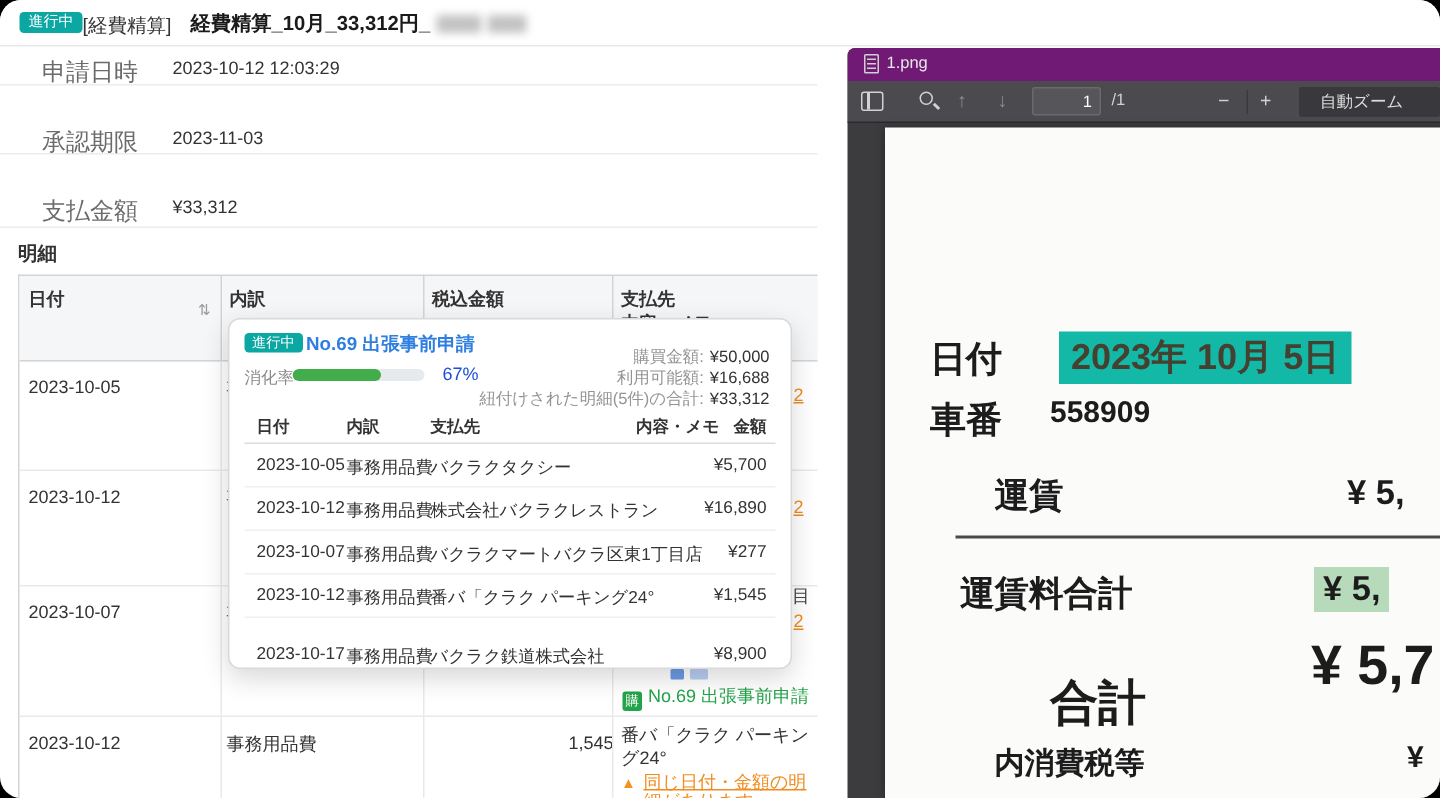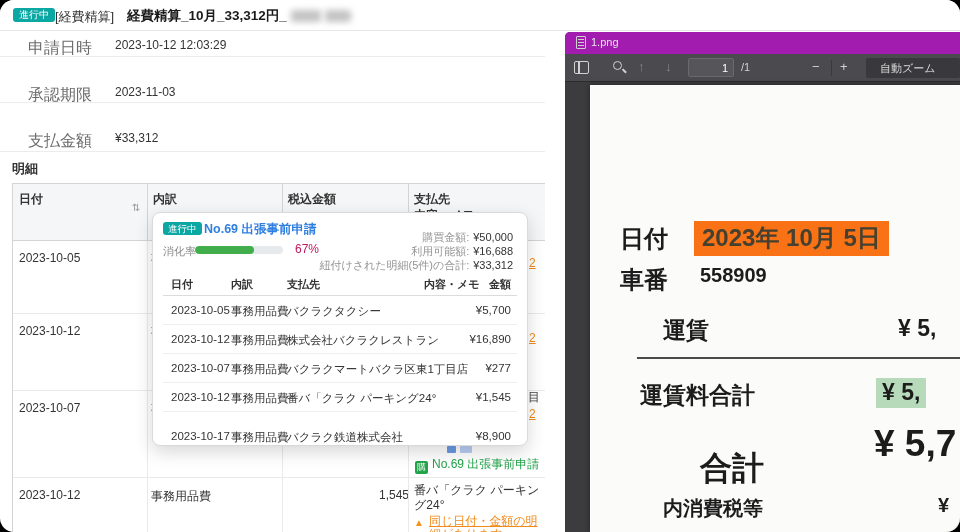--- a/index.html
+++ b/index.html
@@ -38,52 +38,52 @@
   .frag.dark{color:#444;}
   .frag-bit{position:absolute;z-index:5;border-radius:1px;}
 
   
   .popup{position:absolute;left:152px;top:212px;width:376px;height:234px;background:#fff;border:1px solid #d9d9d9;border-radius:8px;box-shadow:0 6px 18px rgba(0,0,0,.16);z-index:10;}
   .pp-badge{position:absolute;left:10px;top:9px;background:#0ba7a2;color:#fff;font-size:9.5px;line-height:13px;padding:0 5px;border-radius:3px;}
   .pp-link{position:absolute;left:51px;top:8px;font-size:12.5px;font-weight:bold;color:#2e7fe0;text-decoration:none;}
   .pp-rate-label{position:absolute;left:10px;top:31px;font-size:11px;color:#8a8a8a;}
   .pp-bar{position:absolute;left:42px;top:33px;width:88px;height:8px;background:#e7eaec;border-radius:4px;overflow:hidden;}
   .pp-fill{height:100%;background:#41ad4b;border-radius:4px;}
-  .pp-rate-val{position:absolute;left:142px;top:29px;font-size:12px;color:#be185d;}
+  .pp-rate-val{position:absolute;left:142px;top:29px;font-size:12px;color:#1d4ed8;}
   .pp-sum{position:absolute;right:14px;font-size:11px;color:#333;white-space:nowrap;}
   .pp-sum .lbl{color:#949494;margin-right:4px;}
   .pp-th{position:absolute;font-size:11px;font-weight:bold;color:#333;top:64px;}
   .pp-hline{position:absolute;left:10px;right:10px;top:82px;height:1px;background:#dcdcdc;}
   .pp-row{position:absolute;left:10px;right:10px;height:29px;border-bottom:1px solid #efefef;}
   .pp-row:last-child{border-bottom:none;}
   .pp-td{position:absolute;top:8px;font-size:11.5px;color:#333;white-space:nowrap;}
 
   
   .pdf{position:absolute;left:565px;top:32px;width:395px;height:500px;background:#3c3c3f;border-radius:5px 0 0 0;overflow:hidden;}
-  .pdf-titlebar{position:absolute;left:0;top:0;width:100%;height:22px;background:#a21caf;}
+  .pdf-titlebar{position:absolute;left:0;top:0;width:100%;height:22px;background:#701a75;}
   .pdf-title{position:absolute;left:26px;top:4px;font-size:11px;color:#e8e8e8;}
   .doc-ic{position:absolute;left:11px;top:4px;width:10px;height:13px;border:1px solid #cfcfcf;border-radius:1px;}
   .doc-ic:before{content:"";position:absolute;left:1px;top:2px;width:6px;height:1px;background:#cfcfcf;box-shadow:0 3px 0 #cfcfcf,0 6px 0 #cfcfcf;}
   .pdf-toolbar{position:absolute;left:0;top:22px;width:100%;height:28px;background:#4b4b4f;border-bottom:1px solid #2b2b2e;}
   .tb{position:absolute;color:#d2d2d2;font-size:13px;top:5px;text-align:center;}
   .tb.dim{color:#8b8b8f;}
   .sidebar-ic{position:absolute;left:9px;top:7px;width:15px;height:13px;border:1.5px solid #d2d2d2;border-radius:2px;}
   .sidebar-ic:before{content:"";position:absolute;left:3px;top:0;width:1.5px;height:100%;background:#d2d2d2;}
   .mag-ic{position:absolute;left:48px;top:7px;width:9px;height:9px;border:1.5px solid #d2d2d2;border-radius:50%;}
   .mag-ic:before{content:"";position:absolute;left:8px;top:8px;width:5px;height:1.5px;background:#d2d2d2;transform:rotate(45deg);}
   .page-input{position:absolute;left:123px;top:4px;width:46px;height:19px;background:#55555a;border:1px solid #69696e;border-radius:2px;color:#fff;font-size:11px;text-align:right;padding:0 5px;}
   .page-total{position:absolute;left:176px;top:7px;font-size:11px;color:#d2d2d2;}
   .tb-div{position:absolute;top:6px;width:1px;height:16px;background:#3a3a3e;}
   .zoom-box{position:absolute;left:301px;top:4px;width:94px;height:20px;background:#39393d;border-radius:2px;color:#dcdcdc;font-size:11px;line-height:20px;padding-left:14px;}
 
   
   .page{position:absolute;left:25px;top:53px;width:372px;height:447px;background:#fbfbfa;box-shadow:0 0 6px rgba(0,0,0,.4);overflow:hidden;color:#1c1c1c;}
   .rc{position:absolute;font-weight:bold;white-space:nowrap;}
   .rc-title{left:145px;top:28px;font-size:42px;letter-spacing:26px;}
-  .hl-tan{background:#f97316;color:#45402f;padding:1px 8px 2px;}
+  .hl-tan{background:#14b8a6;color:#45402f;padding:1px 8px 2px;margin-left:12px;}
   .hl-green{background:#b7dbba;padding:1px 6px 2px;}
   .rc-line{position:absolute;left:47px;top:272px;width:330px;height:2px;background:#4a4a4a;}
 </style>
 </head>
 <body>
 
 <div id="app">
 
   <div class="header">
     <span class="badge-teal">進行中</span>

